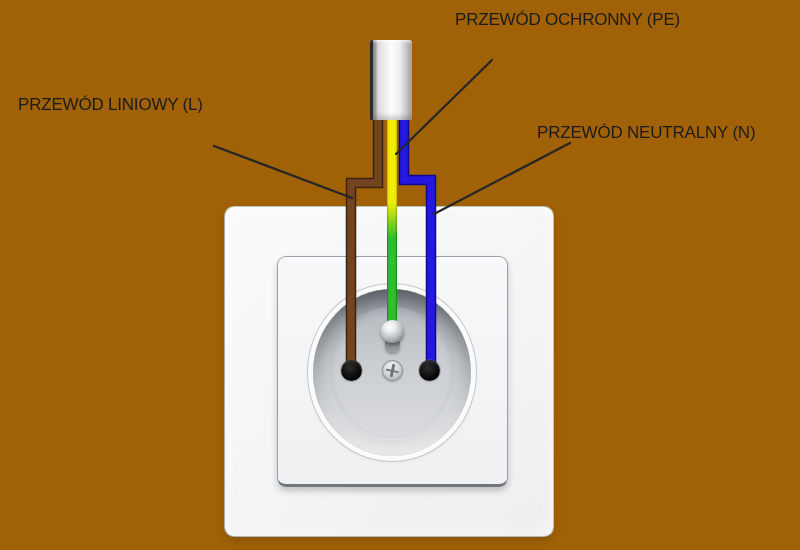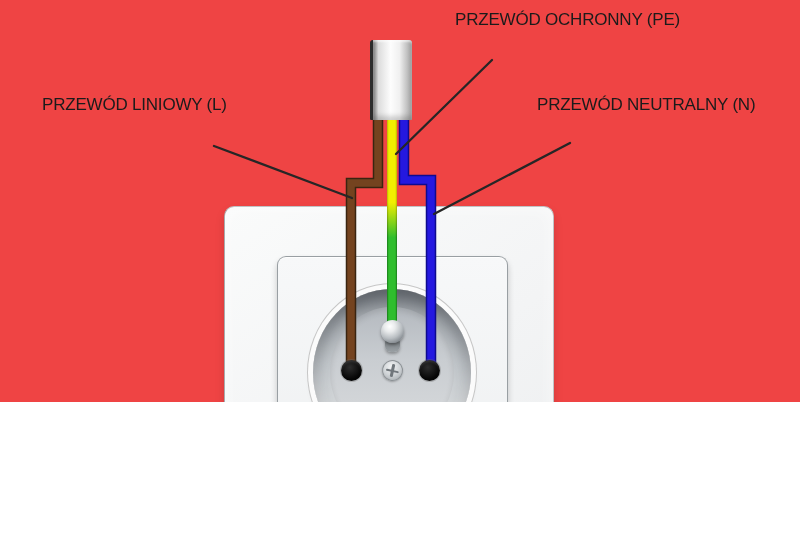--- a/index.html
+++ b/index.html
@@ -1,18 +1,18 @@
 <!DOCTYPE html>
 <html><head>
 <meta charset="utf-8">
 <style>
   html,body{margin:0;padding:0;background:#ffffff;}
   .canvas{
-    position:relative;width:800px;height:402px;overflow:hidden;
-    background:#ef4444;
+    position:relative;width:800px;height:550px;overflow:hidden;
+    background:#a16207;
     font-family:"Liberation Sans", sans-serif;
   }
   .canvas *{position:absolute;box-sizing:border-box;}
 
   
   .plate{
     left:224px;top:206px;width:330px;height:331px;border-radius:10px;
     background:linear-gradient(145deg,#fafbfb 0%,#f3f4f5 55%,#eceeef 100%);
     border:1px solid #c0c3c5;border-left-color:#a8abad;border-bottom-color:#b3b6b8;
     box-shadow:0 5px 10px rgba(0,0,0,0.13), inset 0 0 18px rgba(255,255,255,0.6);
@@ -76,23 +76,23 @@
 
   
   .label{
     font-size:17px;line-height:23px;letter-spacing:-0.2px;
     color:#1b1b1b;white-space:nowrap;
   }
   .label div{position:static;}
   .label-pe{left:444px;top:8px;}
   .label-pe .l1{padding-left:11px;}
   .label-l{left:13px;top:93px;}
-  .label-l .l1{padding-left:5px;margin-left:24px;}
+  .label-l .l1{padding-left:5px;}
   .label-n{left:533px;top:93px;}
-  .label-n .l1{padding-left:4px;}
+  .label-n .l1{padding-left:4px;margin-top:28px;}
 </style>
 </head>
 <body>
 
 <div class="canvas">
 
   <div class="plate"></div>
   <div class="module"></div>
   <div class="recess">
     <div class="dish-inner"></div>

